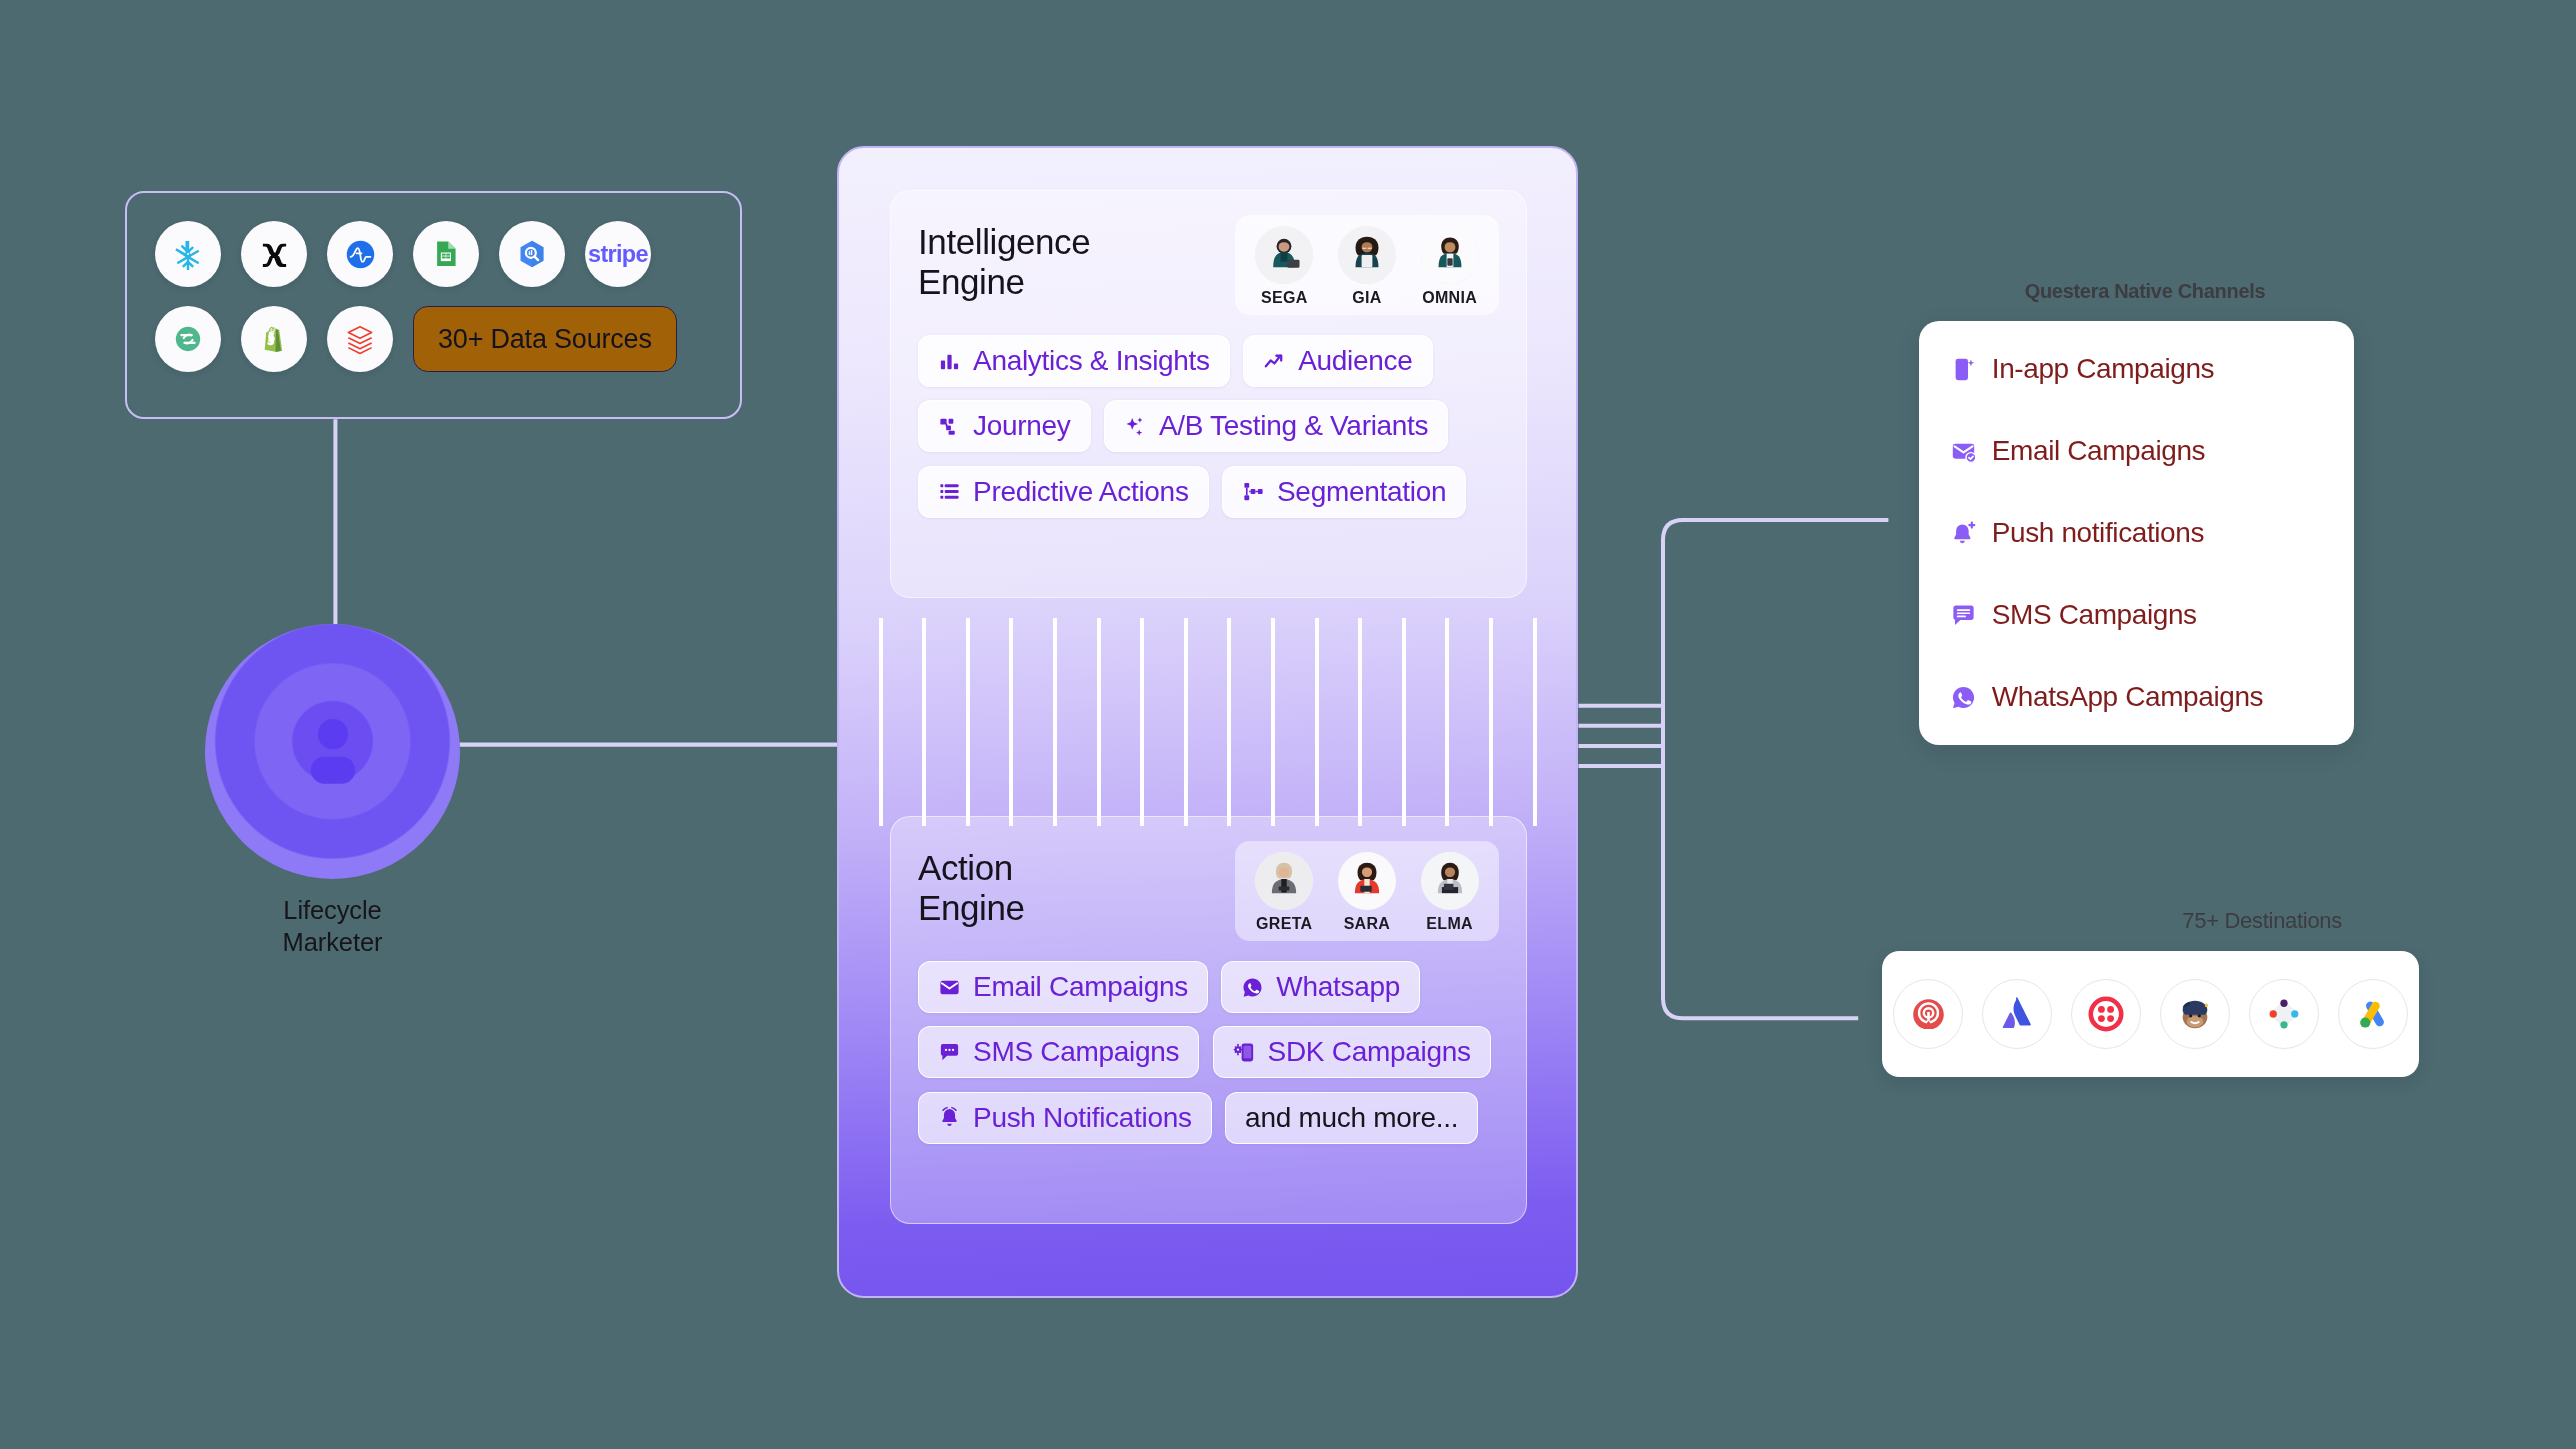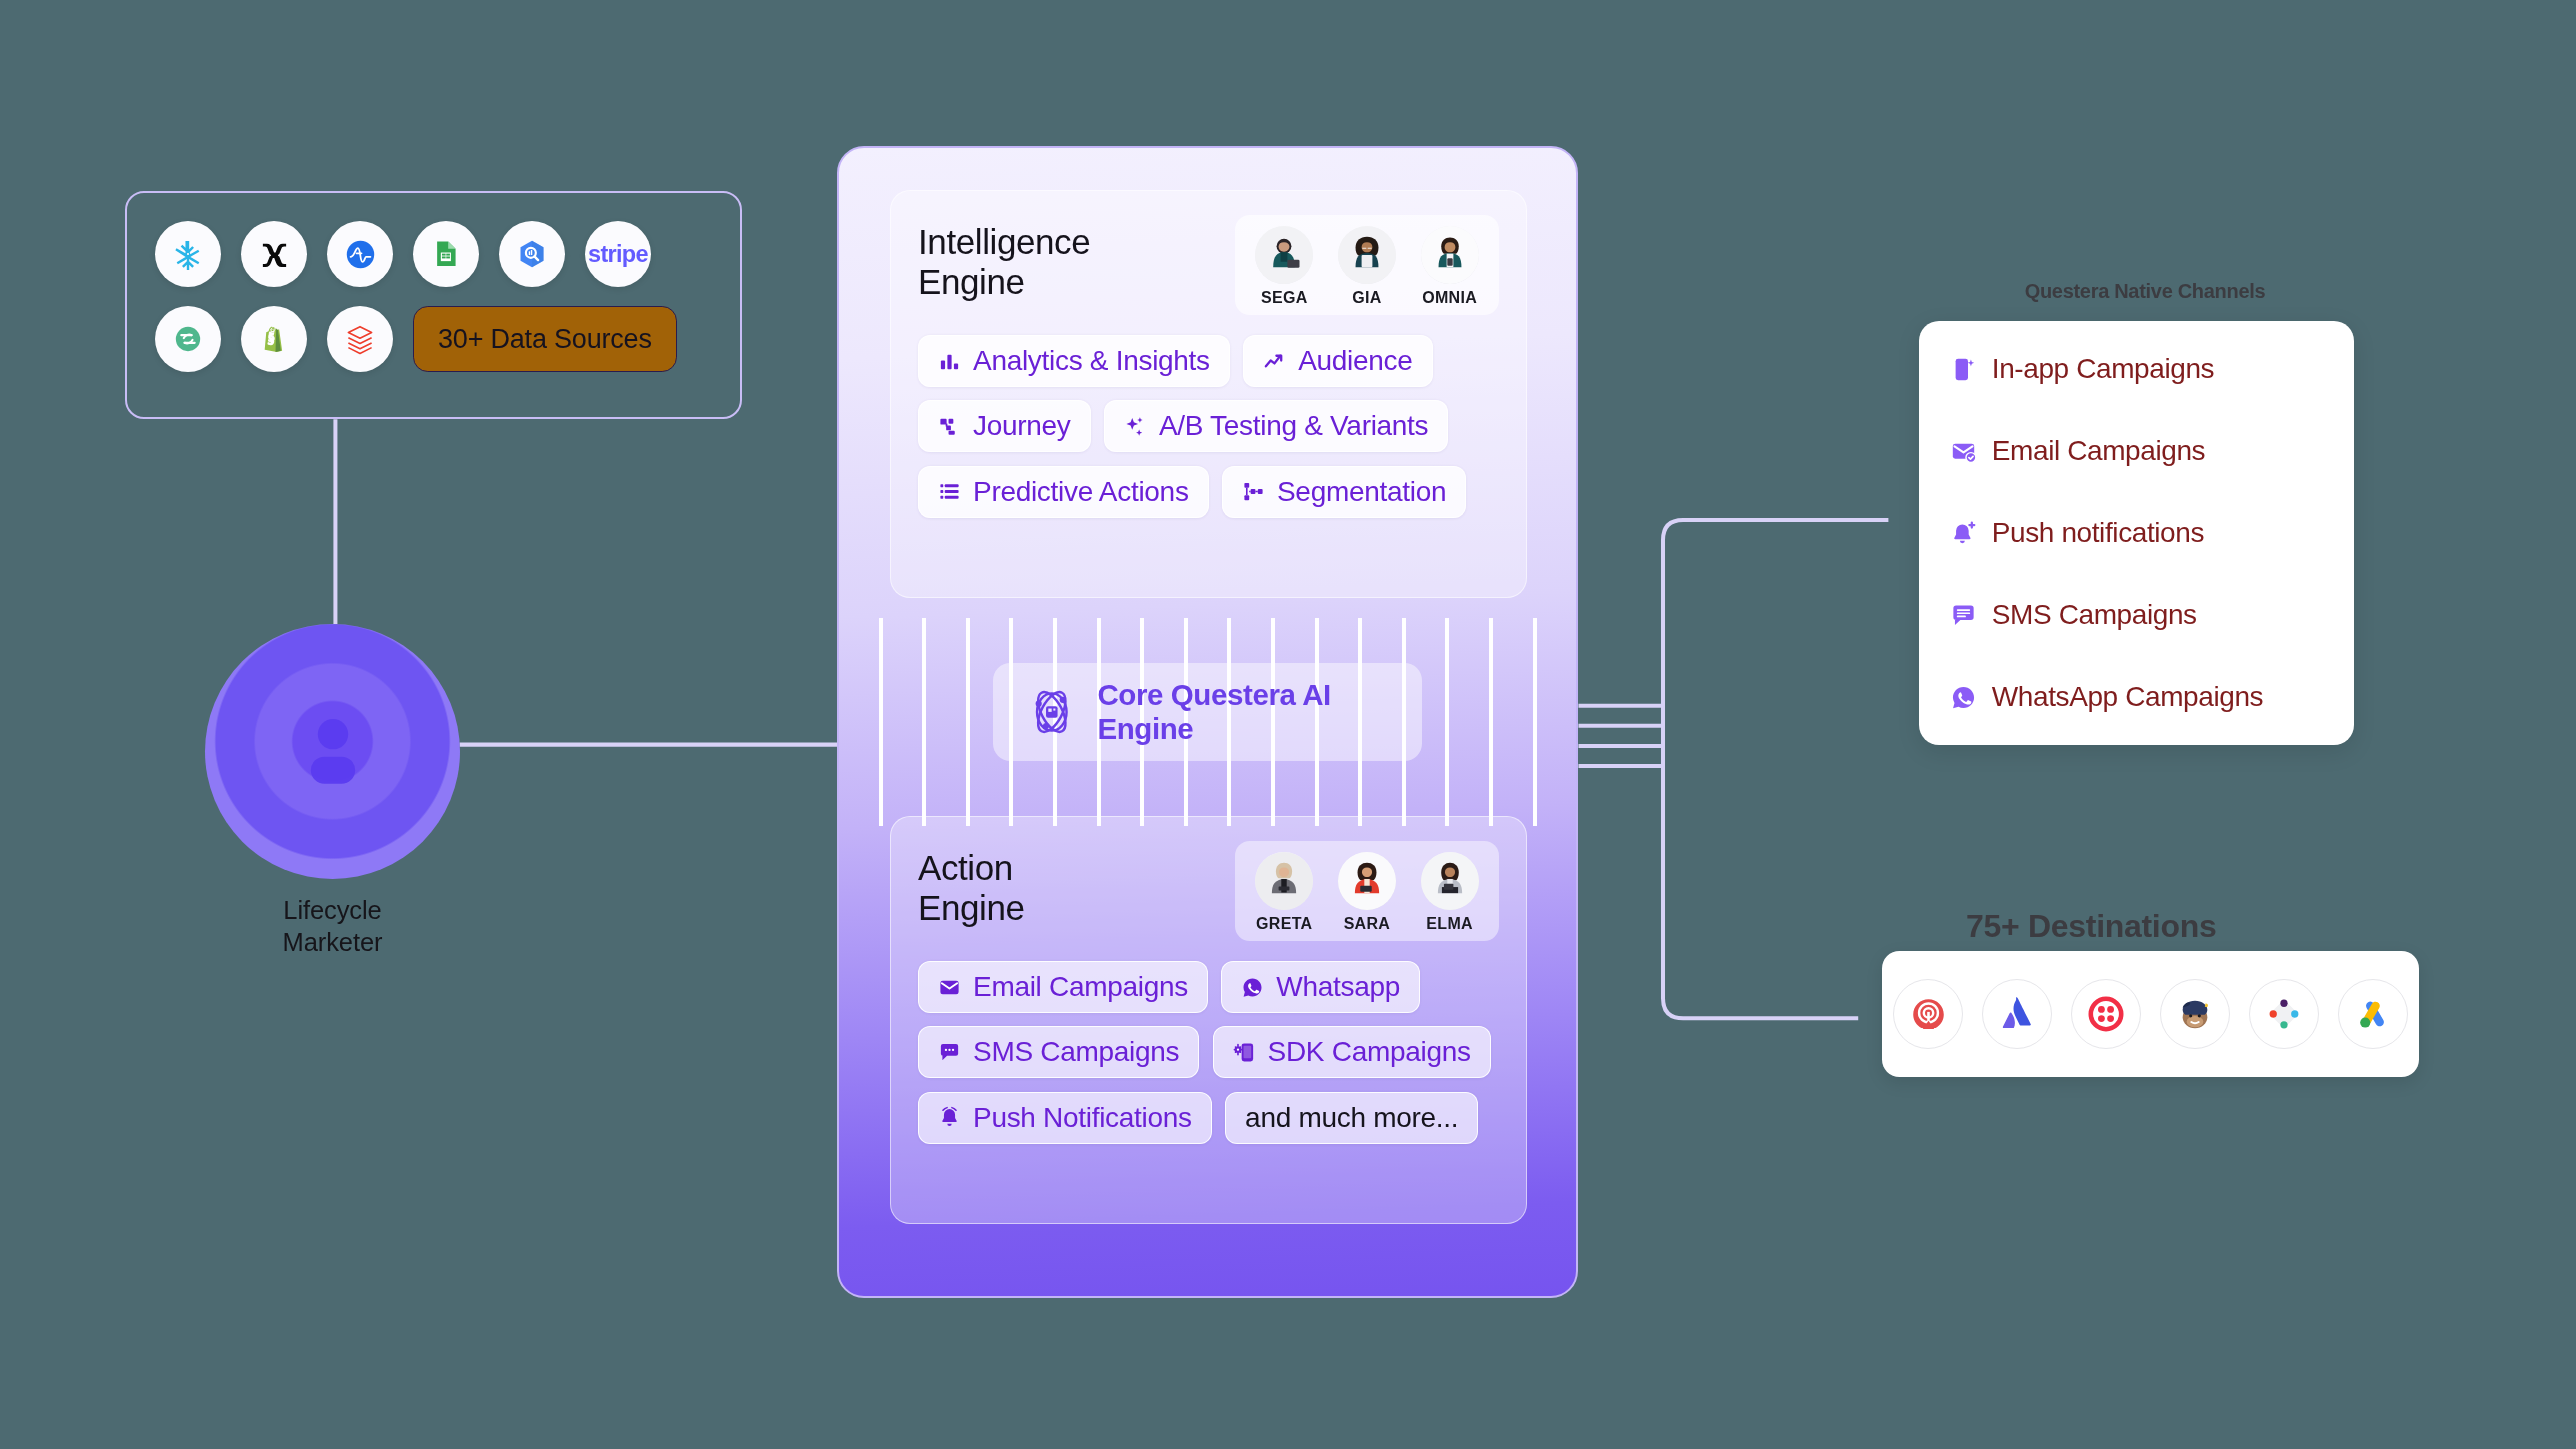--- a/index.html
+++ b/index.html
@@ -160,22 +160,22 @@
     box-shadow: 0 6.7px 23px rgba(0,0,0,.10);
     padding: 32px 31px;
     display:flex; flex-direction:column; justify-content:space-between;
   }
   .ch-item { display:flex; align-items:center; gap: 14.8px; }
   .ch-label { font-size: 28px; color:#7f1d1d; letter-spacing:-0.4px; white-space:nowrap; }
 
   
   #dest-title {
     position:absolute; left: 1966px; top: 908px; width: 376px;
-    text-align:left;
-    font-size: 32px; font-weight:700; color:#3C3C41; letter-spacing:-0.3px;
+    text-align:right;
+    font-size: 22px; font-weight:400; color:#3C3C41; letter-spacing:-0.3px;
   }
   #destinations {
     position:absolute; left: 1882px; top: 951px;
     width: 537px; height: 126px;
     background:#FFFFFF; border-radius: 17.4px;
     box-shadow: 0 5.4px 17.4px rgba(0,0,0,.10);
     display:flex; align-items:center; justify-content:center; gap: 19px;
   }
   .dest-chip {
     width: 70px; height: 70px; border-radius:50%;
@@ -531,36 +531,20 @@
           </div>
           <div class="chip plain">
             <span>and much more...</span>
           </div>
         </div>
       </div>
     </div>
 
   </div>
 
-  <div id="corebadge">
-    <svg width="64" height="64" viewBox="0 0 48 48" fill="none" stroke="#6A3FE8" stroke-width="1.9">
-      <ellipse cx="24" cy="24" rx="8" ry="17" transform="rotate(-28 24 24)"></ellipse>
-      <ellipse cx="24" cy="24" rx="8" ry="17" transform="rotate(28 24 24)"></ellipse>
-      <ellipse cx="24" cy="24" rx="11.5" ry="14.5"></ellipse>
-      <circle cx="32.5" cy="14.5" r="2.4" fill="#6A3FE8" stroke="none"></circle>
-      <circle cx="13.8" cy="17.5" r="2.4" fill="#6A3FE8" stroke="none"></circle>
-      <circle cx="19.5" cy="35" r="2.4" fill="#6A3FE8" stroke="none"></circle>
-      <g stroke="none" fill="#6A3FE8">
-        <rect x="19.5" y="19.5" width="9" height="9" rx="1.6"></rect>
-        <rect x="21.3" y="21.3" width="2.6" height="2.6" fill="#EDE7FD"></rect>
-        <rect x="25.2" y="21.3" width="1.6" height="1.6" fill="#EDE7FD"></rect>
-      </g>
-    </svg>
-    <span class="ctext">Core Questera AI Engine</span>
-  </div>
 
   <div id="channels-title">Questera Native Channels</div>
   <div id="channels">
     <div class="ch-item">
       <svg width="27" height="27" viewBox="0 0 24 24" fill="#8B5CF6">
         <rect x="5" y="2.5" width="11" height="19" rx="2.2"></rect>
         <path d="M18.6 3.2l.8 2.1 2.1.8-2.1.8-.8 2.1-.8-2.1-2.1-.8 2.1-.8z" fill="#8B5CF6"></path>
       </svg>
       <span class="ch-label">In-app Campaigns</span>
     </div>

